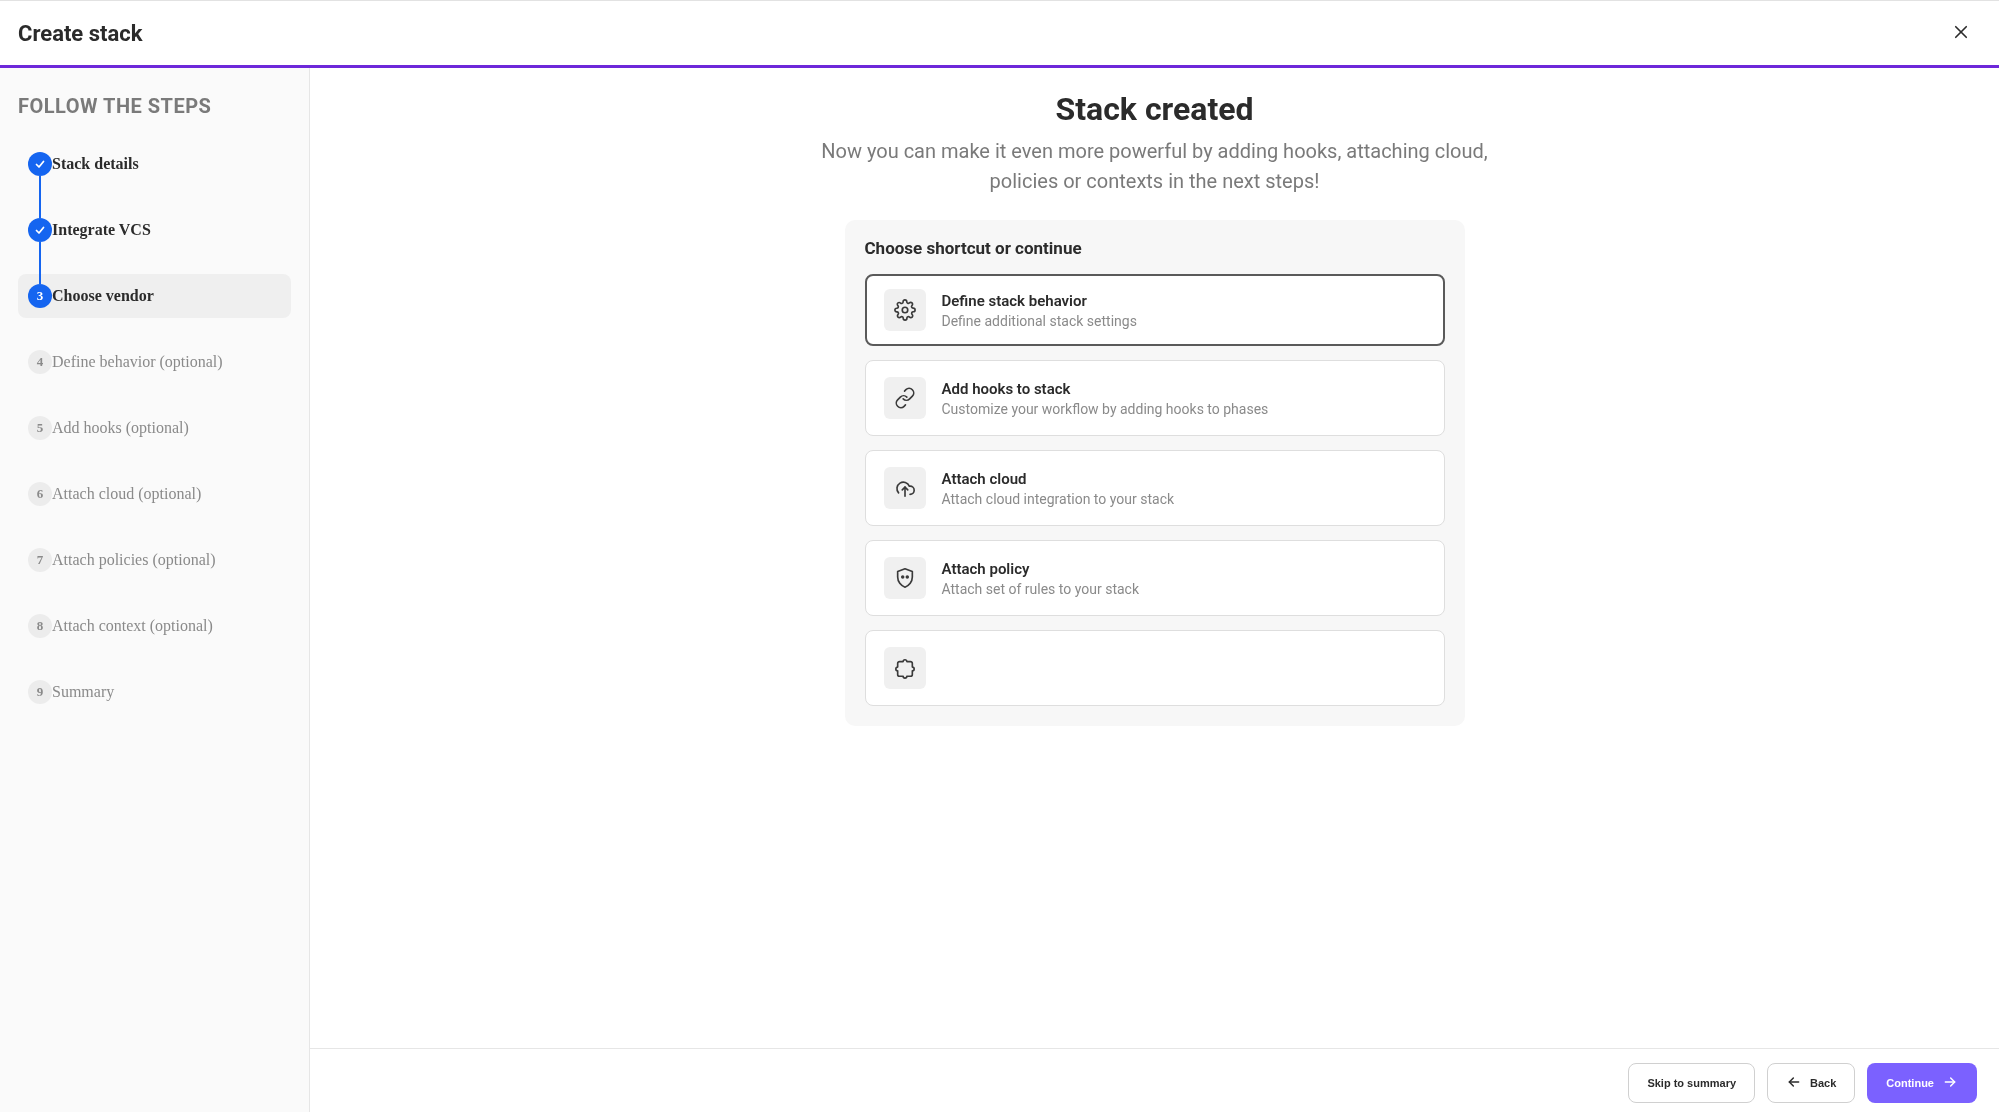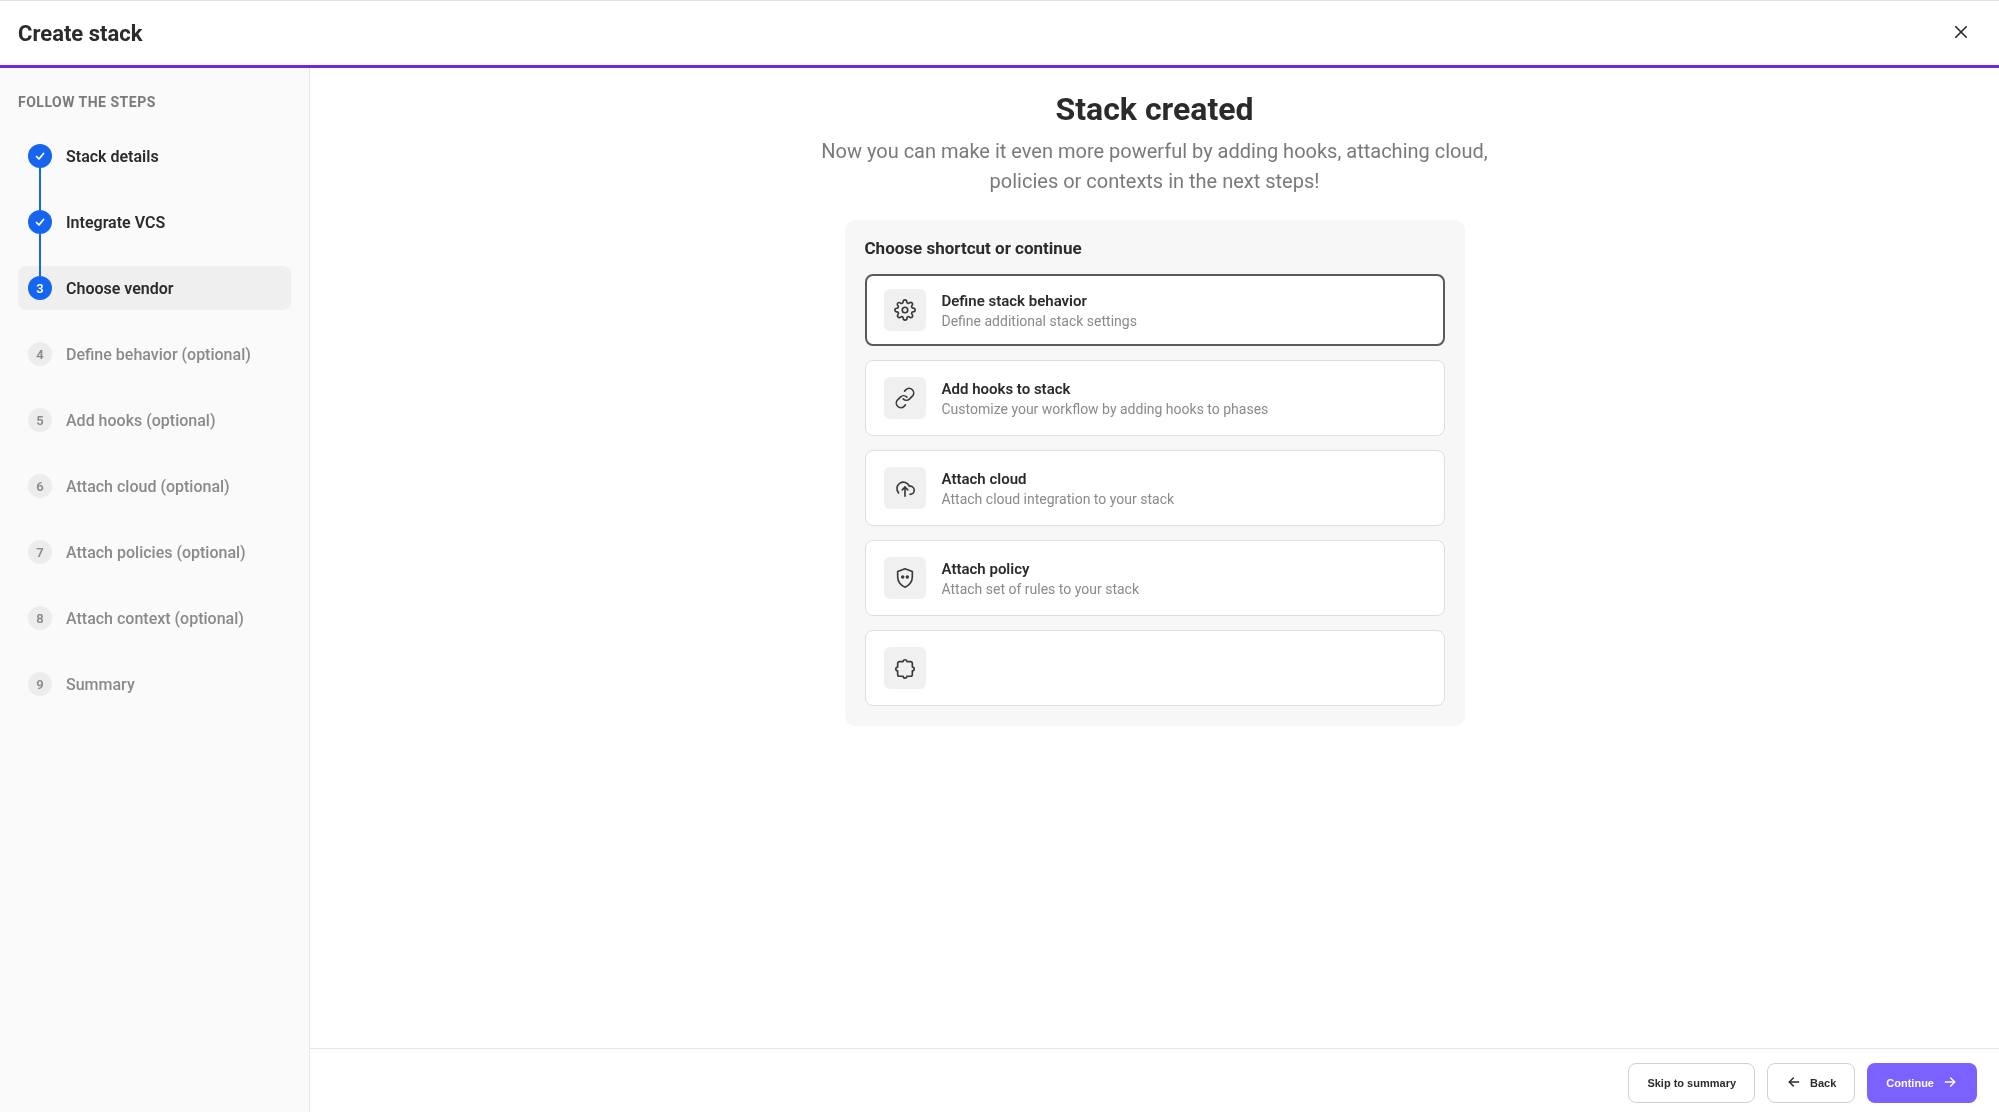--- a/index.html
+++ b/index.html
@@ -48,36 +48,36 @@
       display: flex;
       height: calc(100% - 62px - 1px);
     }
     .sidebar {
       width: 310px;
       border-right: 1px solid #e6e6e6;
       background: #fafafa;
       padding: 26px 18px 18px 18px;
     }
     .sidebar-heading {
-      font-size: 14px;
+      font-size: 20px;
       font-weight: 700;
       letter-spacing: 0.5px;
       color: #7a7a7a;
       margin-bottom: 24px;
     }
     .step-list { list-style: none; position: relative; }
     .step-item {
       display: flex;
-      align-items: center;
-      gap: 14px;
+      align-items: flex-start;
       padding: 10px 10px;
       border-radius: 8px;
       cursor: pointer;
       position: relative;
       margin-bottom: 22px;
+      font-family: Liberation Serif, serif;
     }
     .step-item.active { background: #efefef; }
     .step-badge {
       width: 24px;
       height: 24px;
       border-radius: 50%;
       display: flex;
       align-items: center;
       justify-content: center;
       font-size: 13px;

